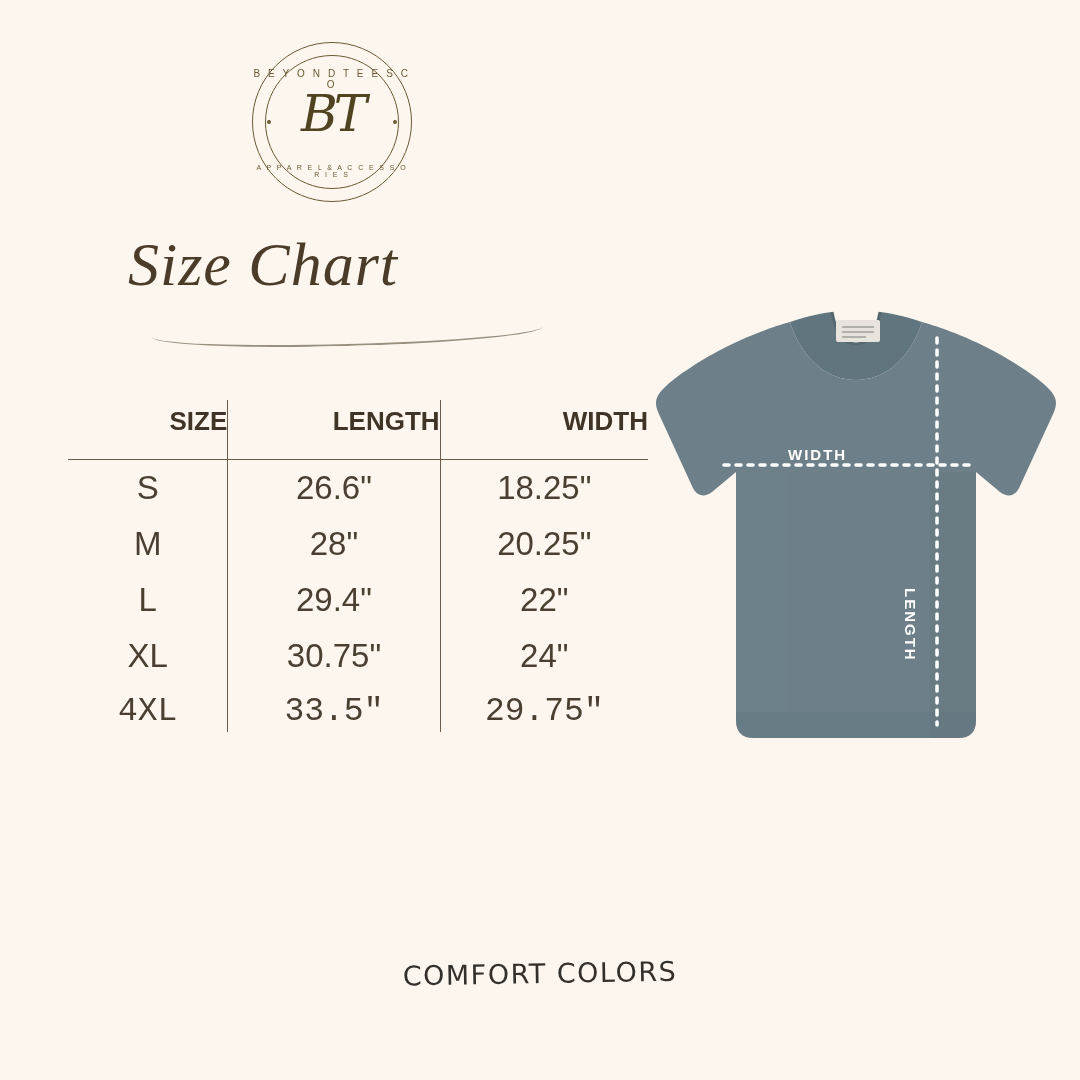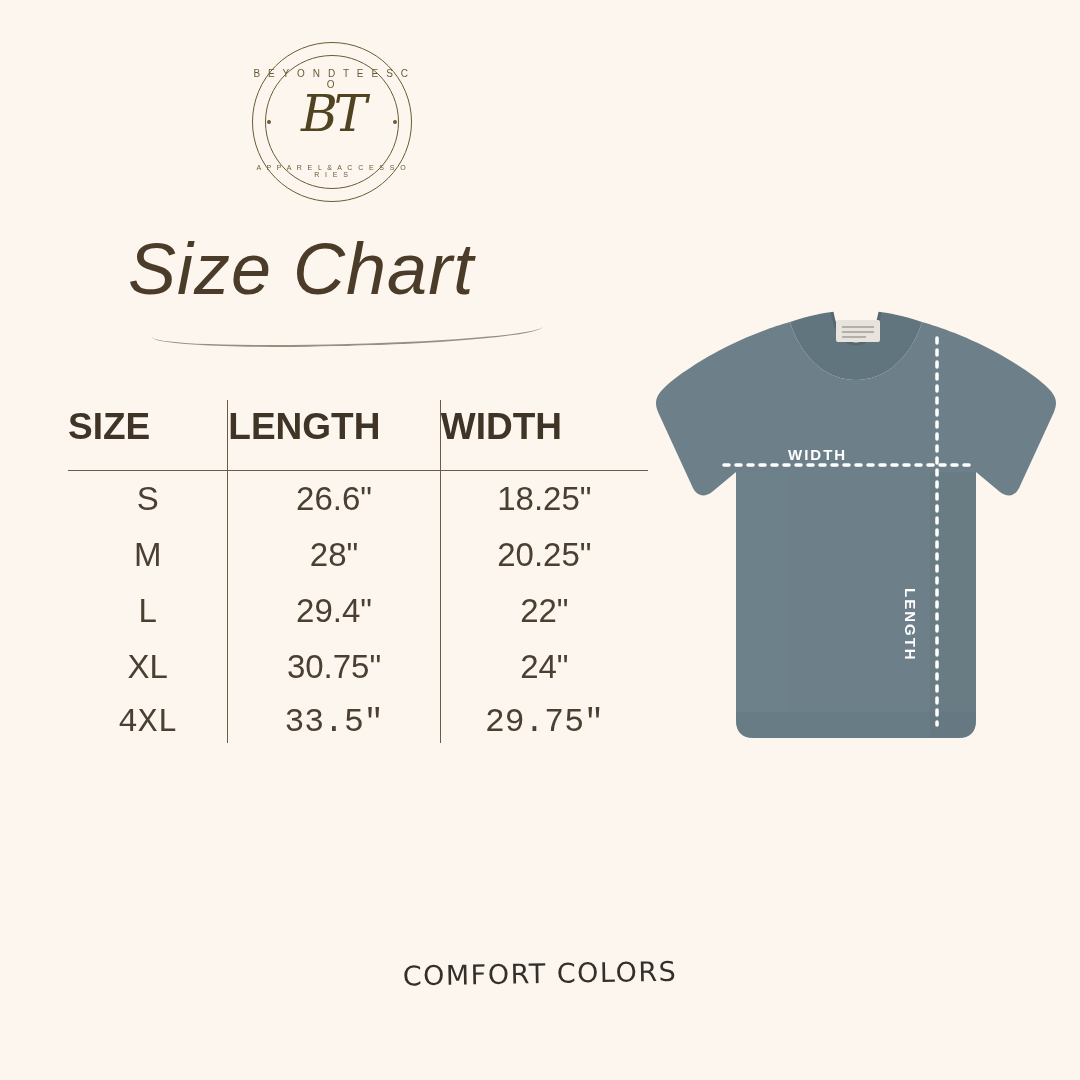--- a/index.html
+++ b/index.html
@@ -74,23 +74,23 @@
   }
   .logo-dot.left { left: 15px; }
   .logo-dot.right { right: 15px; }
 
   
   .title {
     position: absolute;
     left: 128px;
     top: 232px;
     width: 520px;
-    font-family: Liberation Sans, sans-serif;
+    font-family: Liberation Serif, serif;
     font-style: italic;
-    font-size: 72px;
+    font-size: 62px;
     color: #4a3c28;
     letter-spacing: 1px;
     line-height: 1.05;
   }
   .title::after {
     content: "";
     position: absolute;
     left: 24px;
     top: 86px;
     width: 390px;
@@ -108,24 +108,24 @@
     top: 400px;
     width: 580px;
   }
   table {
     border-collapse: collapse;
     width: 100%;
   }
   thead th {
     font-family: "Liberation Sans", sans-serif;
     font-weight: bold;
-    font-size: 37px;
+    font-size: 26px;
     color: #3f3426;
     padding: 6px 0 22px 0;
-    text-align: left;
+    text-align: right;
   }
   thead tr {
     border-bottom: 1.6px solid #6b5a45;
   }
   tbody td {
     font-family: "Liberation Sans", sans-serif;
     font-size: 33px;
     color: #4a3f31;
     text-align: center;
     padding: 9px 0;

